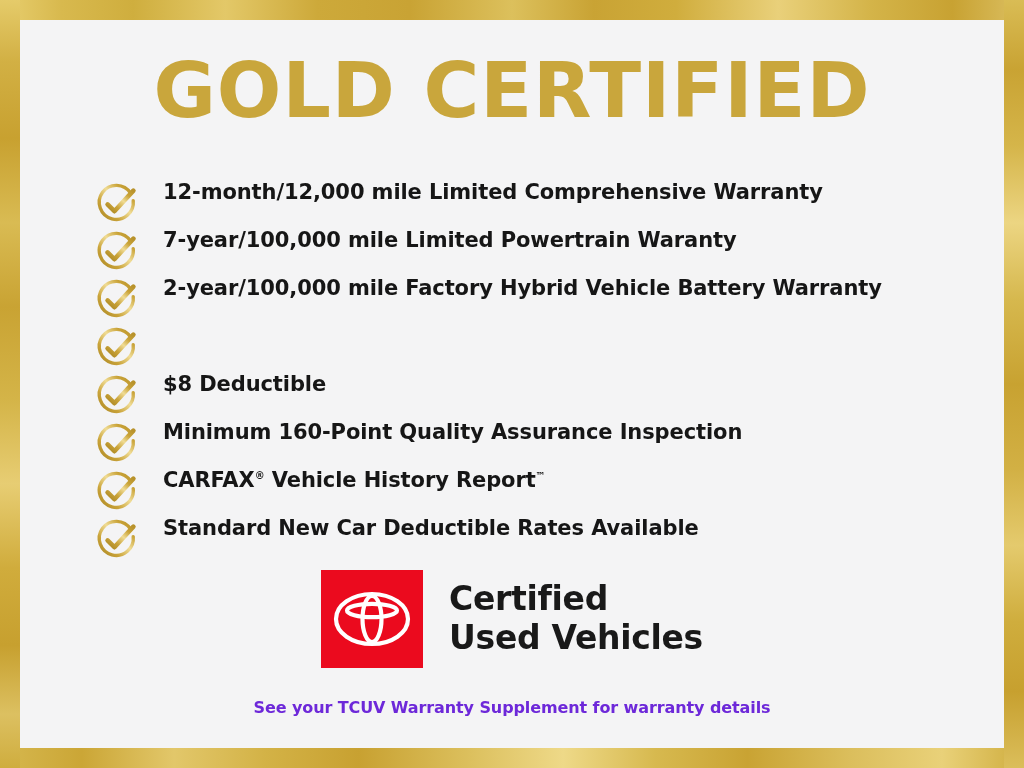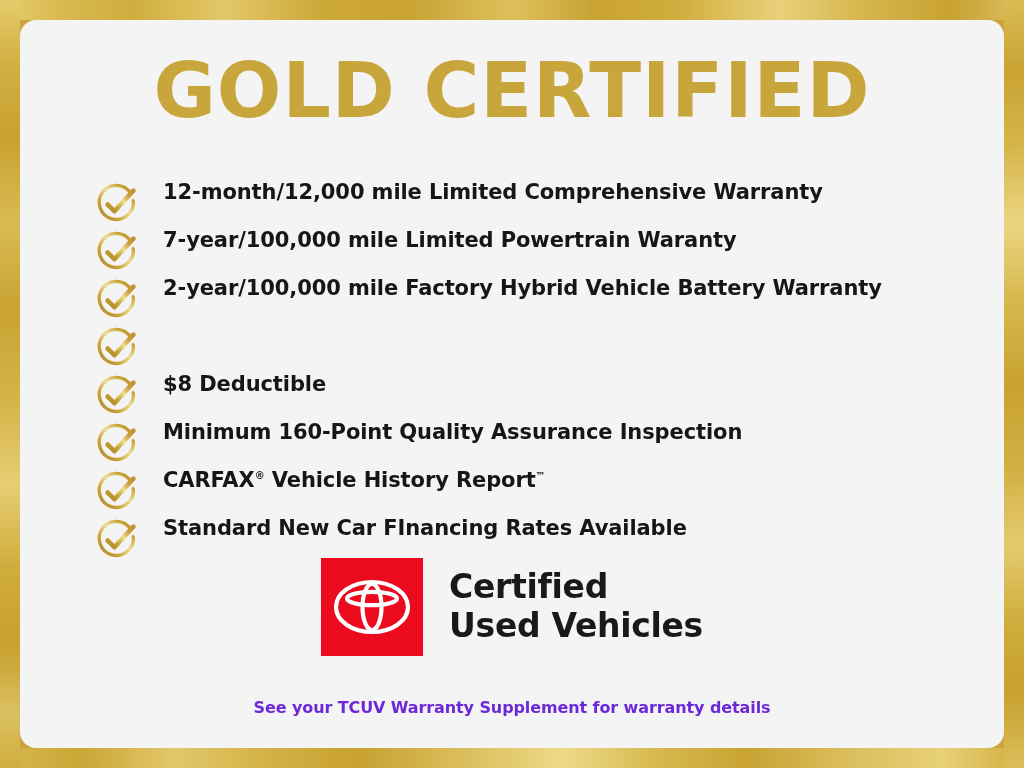--- a/index.html
+++ b/index.html
@@ -57,21 +57,20 @@
       #cfad3d 81%, #c7a02f 90%, #dbbe5b 100%);
   }
 
   
   .panel {
     position: absolute;
     top: 20px; left: 20px; right: 20px; bottom: 20px;
     background: #f4f4f5;
     z-index: 2;
     overflow: hidden;
-    border-radius: 16px;
   }
 
   
   .title {
     text-align: center;
     color: #c9a63c;
     font-family: "DejaVu Sans", sans-serif;
     font-weight: bold;
     font-size: 76px;
     letter-spacing: 1px;
@@ -115,21 +114,21 @@
   }
   .benefit-text sup {
     font-size: 10px;
     vertical-align: super;
     line-height: 0;
   }
 
   
   .lockup {
     position: absolute;
-    top: 538px;
+    top: 550px;
     left: 0;
     right: 0;
     display: flex;
     justify-content: center;
     align-items: center;
   }
   .toyota-mark {
     width: 102px;
     height: 98px;
     background: #eb0a1e;
@@ -243,21 +242,21 @@
           <path d="M12.6 22.4 19.4 29.2 38.4 8.6" fill="none" stroke="url(#g0)" stroke-width="4.6" stroke-linecap="round" stroke-linejoin="round"></path>
         </svg>
         <span class="benefit-text"><span>CARFAX</span><sup>®</sup><span> Vehicle History Report</span><sup>™</sup></span>
       </li>
 
       <li class="benefit-row">
         <svg class="check-icon" viewBox="0 0 44 44">
           <path d="M35.6 11.2a17 17 0 1 0 2.6 7.4" fill="none" stroke="url(#g0)" stroke-width="3.4" stroke-linecap="round"></path>
           <path d="M12.6 22.4 19.4 29.2 38.4 8.6" fill="none" stroke="url(#g0)" stroke-width="4.6" stroke-linecap="round" stroke-linejoin="round"></path>
         </svg>
-        <span class="benefit-text">Standard New Car FInancing Rates Available</span>
+        <span class="benefit-text">Standard New Car Deductible Rates Available</span>
       </li>
 
     </ul>
 
     <div class="lockup">
       <div class="toyota-mark">
         <svg class="toyota-emblem" width="78" height="56" viewBox="0 0 78 56">
           <ellipse cx="39" cy="28" rx="36" ry="25" fill="none" stroke="#ffffff" stroke-width="4.2"></ellipse>
           <ellipse cx="39" cy="28" rx="9.5" ry="23" fill="none" stroke="#ffffff" stroke-width="4.2"></ellipse>
           <ellipse cx="39" cy="19.5" rx="25" ry="6.6" fill="none" stroke="#ffffff" stroke-width="4.2"></ellipse>

